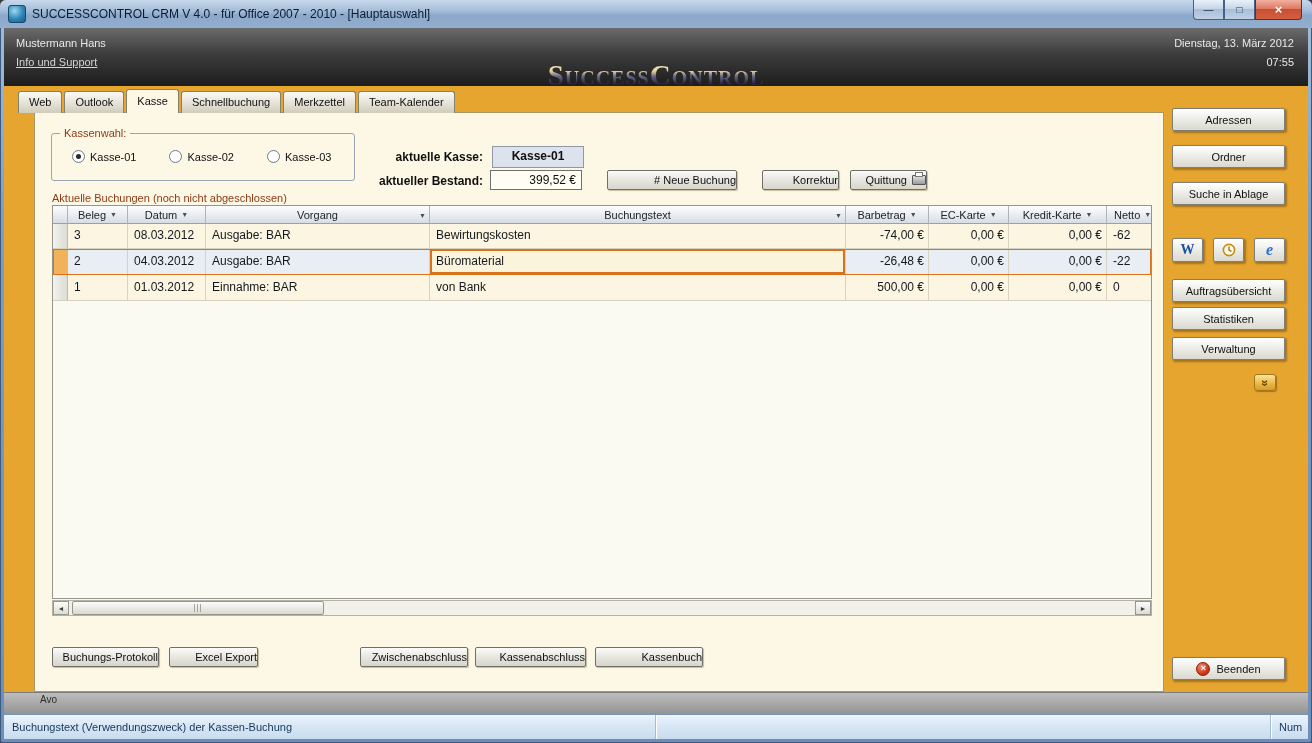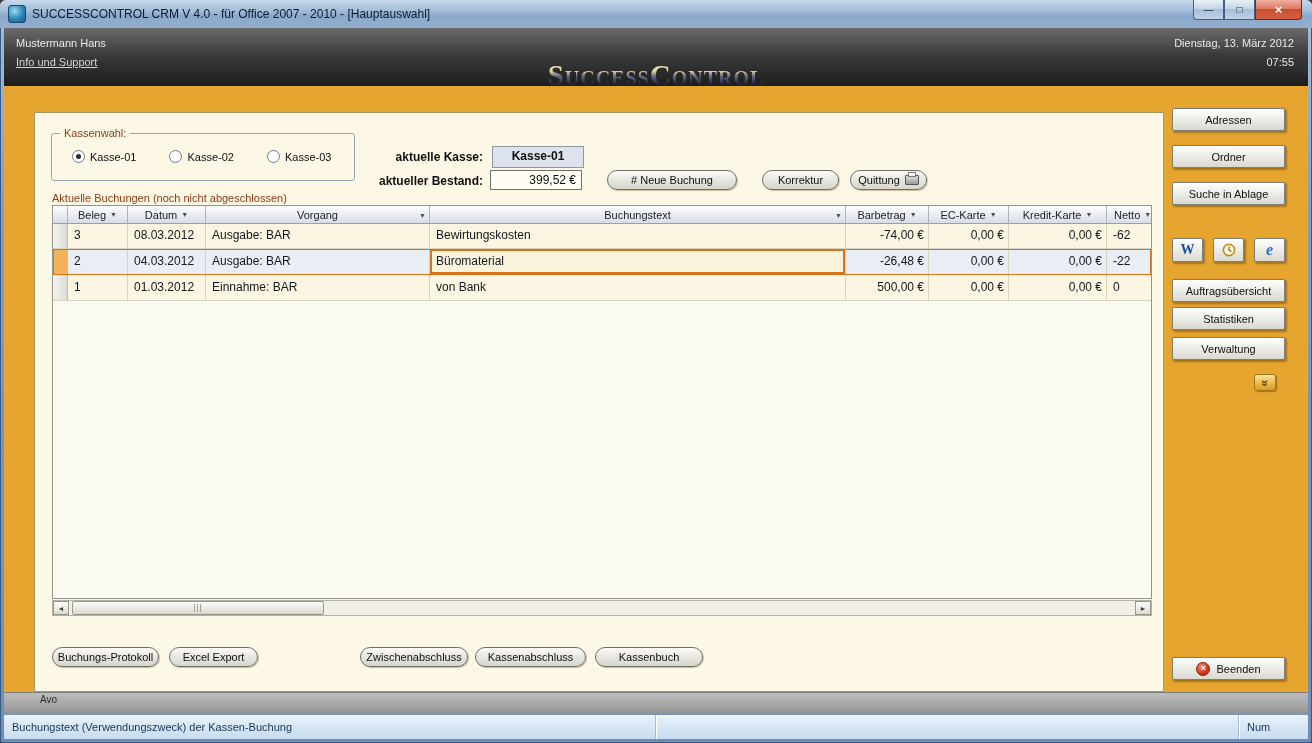--- a/index.html
+++ b/index.html
@@ -42,21 +42,21 @@
   .radio{width:11px;height:11px;border-radius:50%;background:#fff;border:1px solid #6a7a8a;display:flex;align-items:center;justify-content:center;flex:none;}
   .radio .dot{width:5px;height:5px;border-radius:50%;background:#2a2a2a;display:none;}
   .radio.checked .dot{display:block;}
 
   .lbl{position:absolute;font-size:12px;font-weight:bold;color:#101010;text-align:right;}
   .lbl-kasse{left:318px;top:37px;width:130px;}
   .lbl-bestand{left:318px;top:61px;width:130px;}
   .val-kasse{position:absolute;left:457px;top:33px;width:90px;height:20px;line-height:18px;background:#DDE3ED;border:1px solid #8f99a8;font-size:12px;font-weight:bold;text-align:center;color:#101010;}
   .val-bestand{position:absolute;left:455px;top:57px;width:92px;height:20px;line-height:18px;background:#FFFDF4;border:1px solid #6f6f6f;font-size:12px;font-weight:normal;text-align:right;padding-right:5px;box-sizing:border-box;color:#101010;}
 
-  .pbtn{position:absolute;height:20px;background:linear-gradient(180deg,#fbfbf9,#e9e8e2 45%,#d7d6cc);border:1px solid #6f6f68;border-radius:10px;font-size:11px;color:#101010;display:flex;align-items:center;justify-content:center;box-shadow:1px 1px 1px rgba(80,50,0,0.3);cursor:pointer;box-sizing:border-box;white-space:nowrap;}
+  .pbtn{position:absolute;height:20px;background:linear-gradient(180deg,#fbfbf9,#e9e8e2 45%,#d7d6cc);border:1px solid #6f6f68;border-radius:2px;font-size:11px;color:#101010;display:flex;align-items:center;justify-content:flex-end;box-shadow:1px 1px 1px rgba(80,50,0,0.3);cursor:pointer;box-sizing:border-box;white-space:nowrap;}
   .btn-neue{left:572px;top:57px;width:130px;}
   .btn-korrektur{left:727px;top:57px;width:77px;}
   .btn-quittung{left:815px;top:57px;width:77px;}
   .printer{display:inline-block;width:12px;height:8px;background:linear-gradient(#e2e2e2,#9a9a9a);border:1px solid #555;border-radius:1px;margin-left:5px;position:relative;}
   .printer::before{content:"";position:absolute;left:2px;top:-4px;width:6px;height:3px;background:#fff;border:1px solid #777;}
 
   .caption{position:absolute;left:17px;top:79px;font-size:11px;color:#8E3A14;}
 
   
   .tablewrap{position:absolute;left:17px;top:92px;width:1100px;height:394px;border:1px solid #98948a;background:#FBFAF2;overflow:hidden;box-sizing:border-box;}
@@ -102,21 +102,21 @@
   .chev{display:inline-block;transform:rotate(90deg);font-size:12px;font-weight:bold;color:#6b4a08;line-height:1;}
   .sb-beenden{top:571px;gap:6px;}
   .x-circle{width:14px;height:14px;border-radius:50%;background:radial-gradient(circle at 35% 30%,#f08a74,#cc2d10 70%);border:1px solid #8a1e08;display:flex;align-items:center;justify-content:center;color:#fff;font-size:9px;font-weight:bold;line-height:1;flex:none;box-sizing:border-box;}
 
   
   .gray-strip{position:absolute;top:692px;left:4px;right:4px;height:22px;background:linear-gradient(180deg,#bdbdbd,#939393);border-top:1px solid #7c7c7c;font-size:10px;color:#2e2e2e;line-height:14px;padding-left:36px;box-sizing:border-box;}
   .statusbar{position:absolute;top:714px;left:4px;right:4px;height:25px;background:linear-gradient(180deg,#ECF4FC 0%,#D8E7F5 45%,#C9DCEF 100%);border-top:1px solid #7796B6;display:flex;align-items:stretch;font-size:11px;color:#16365A;box-sizing:border-box;}
   .st-sec{display:flex;align-items:center;padding:0 8px;box-sizing:border-box;}
   .st-msg{width:652px;border-right:1px solid #A4BCD2;box-shadow:1px 0 0 #ffffff;}
   .st-fill{flex:1;}
-  .st-num{width:70px;border-left:1px solid #A4BCD2;box-shadow:inset 1px 0 0 #ffffff;}
+  .st-num{width:38px;border-left:1px solid #A4BCD2;box-shadow:inset 1px 0 0 #ffffff;}
 </style>
 </head>
 <body>
 
 <div class="window">
 
   <div class="titlebar">
     <span class="app-icon"></span>
     <span class="win-title">SUCCESSCONTROL CRM V 4.0 - für Office 2007 - 2010 - [Hauptauswahl]</span>
     <div class="win-btns">
@@ -142,20 +142,28 @@
       <div class="logo-sub">V 4.0 - powered by Microsoft Access</div>
     </div>
     <div class="header-right">
       <div>Dienstag, 13. März 2012</div>
       <div class="time">07:55</div>
     </div>
   </div>
 
   <div class="main">
 
+    <div class="tabs">
+      <div class="tab">Web</div>
+      <div class="tab">Outlook</div>
+      <div class="tab active">Kasse</div>
+      <div class="tab">Schnellbuchung</div>
+      <div class="tab">Merkzettel</div>
+      <div class="tab">Team-Kalender</div>
+    </div>
 
     <div class="panel">
 
       <div class="fieldset">
         <span class="fieldset-label">Kassenwahl:</span>
         <div class="radios">
           <div class="radio-item">
             <span class="radio checked">
                 <span class="dot"></span>
               </span>

